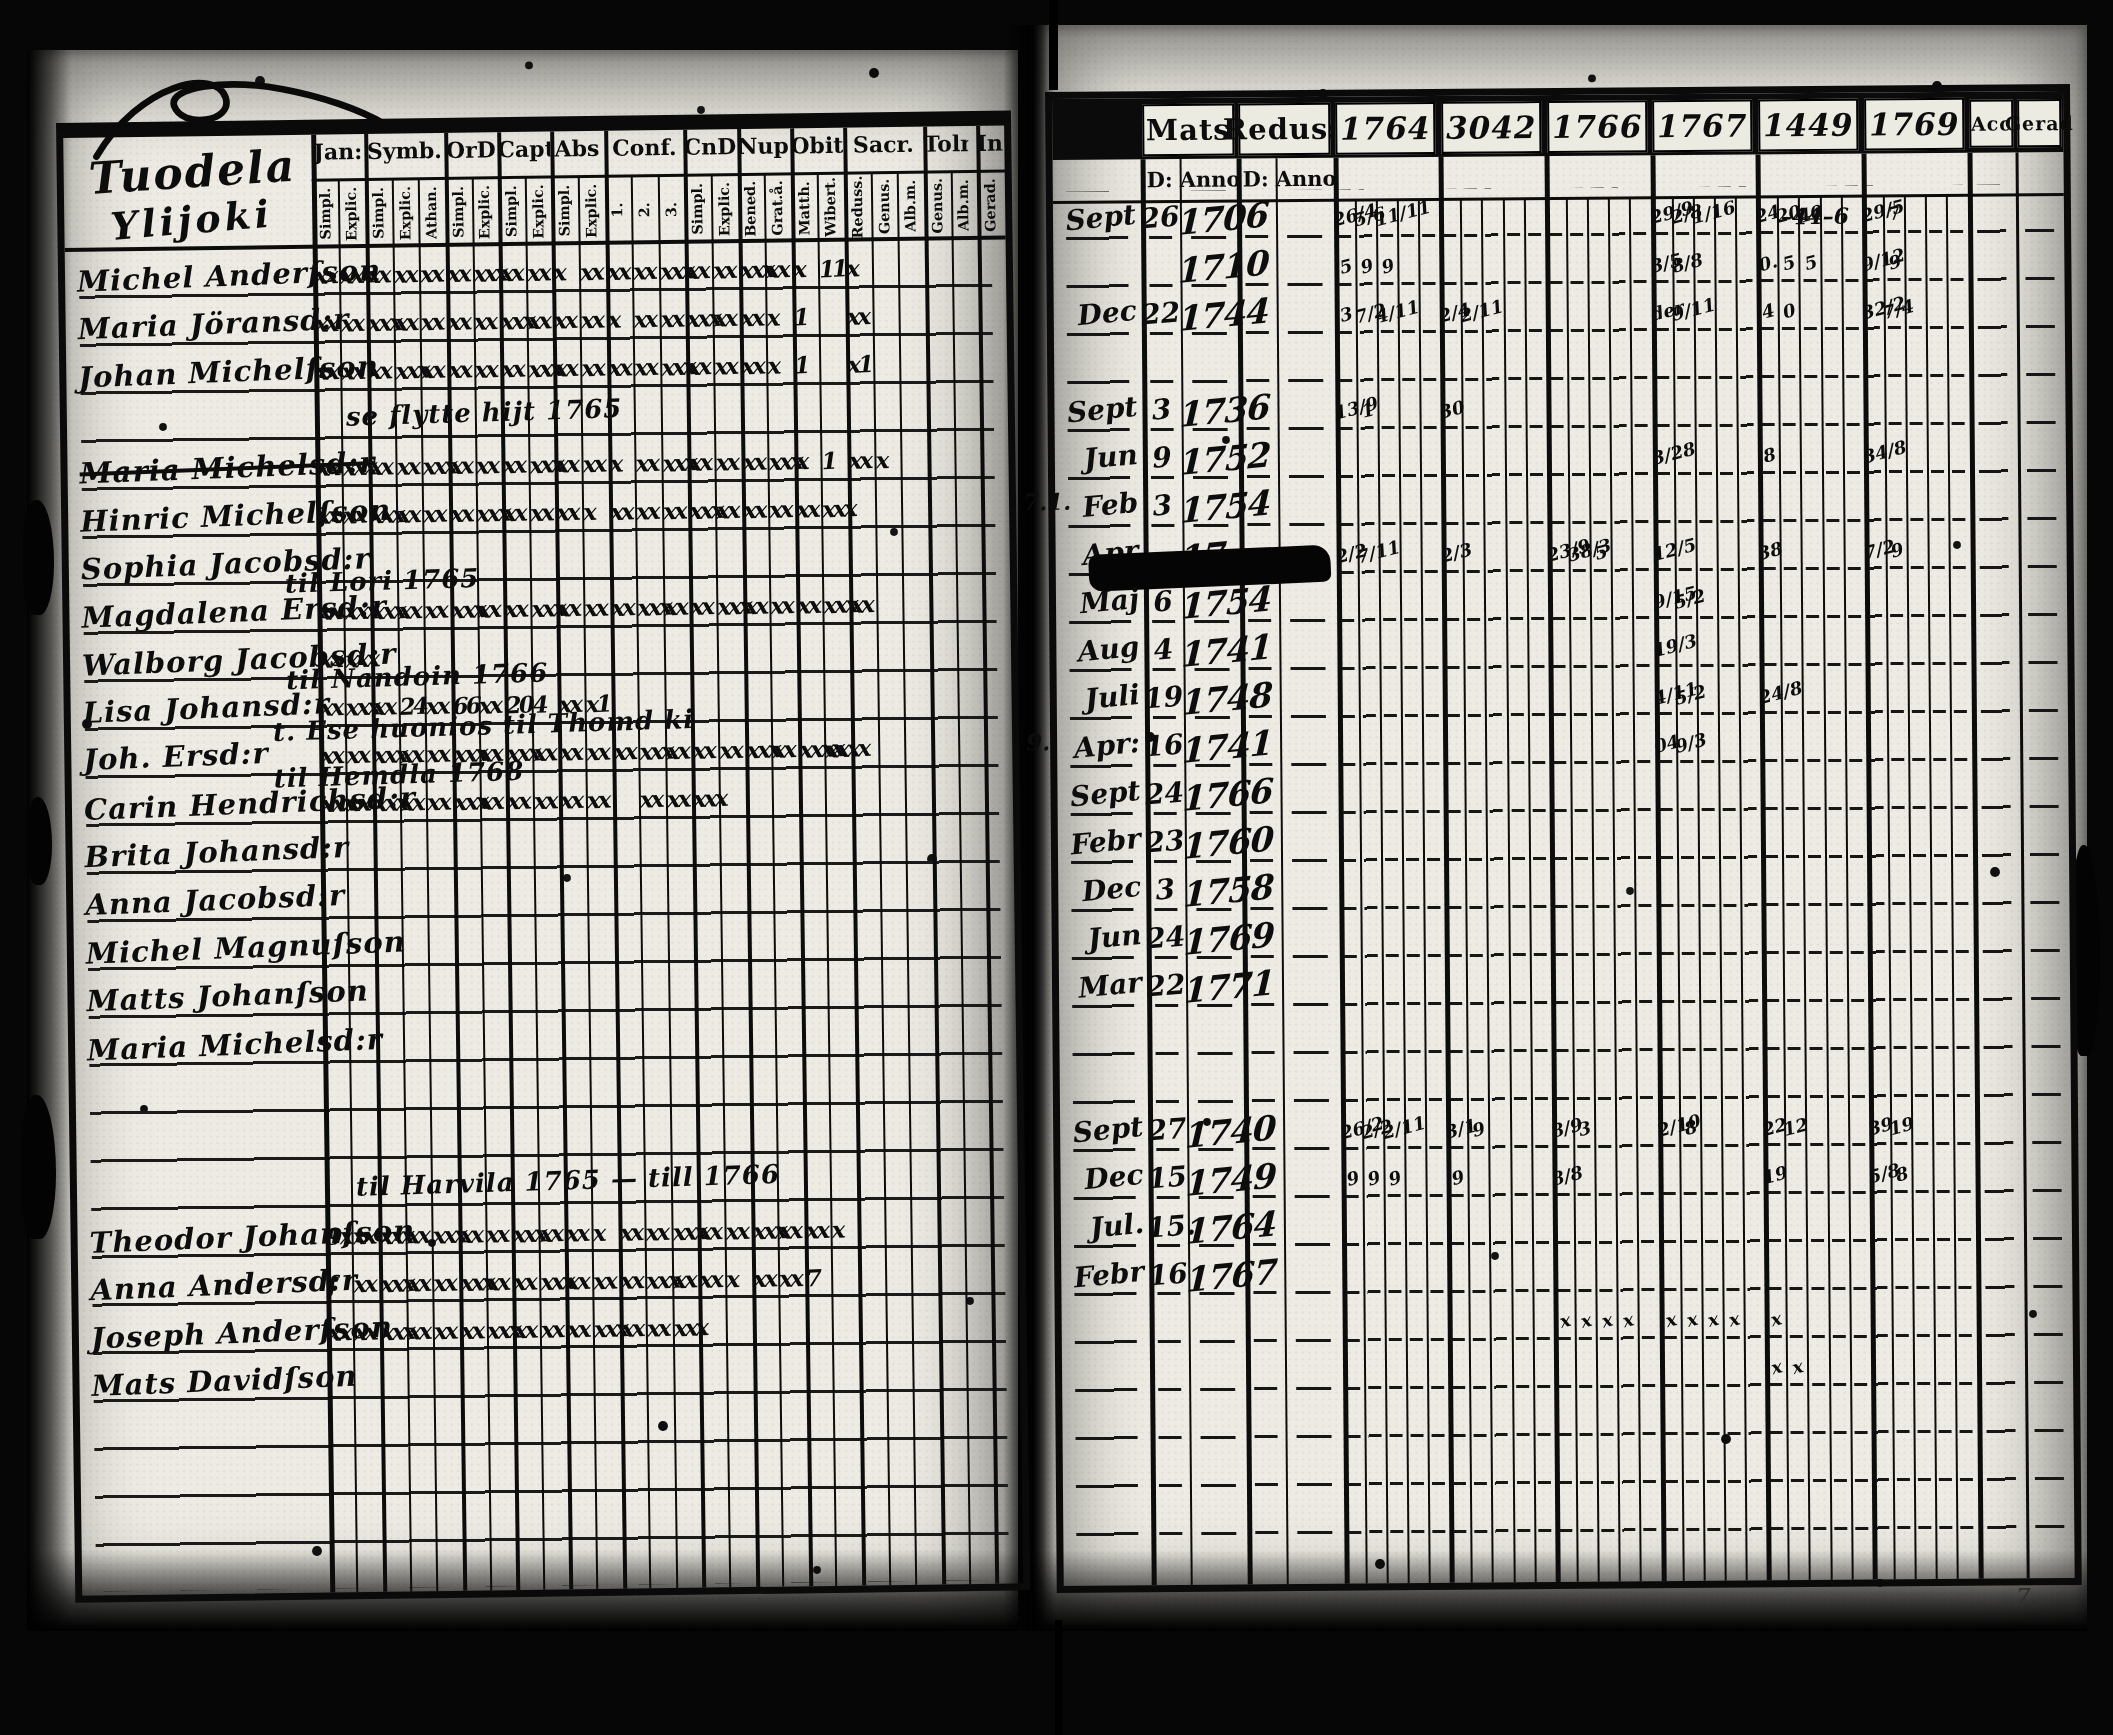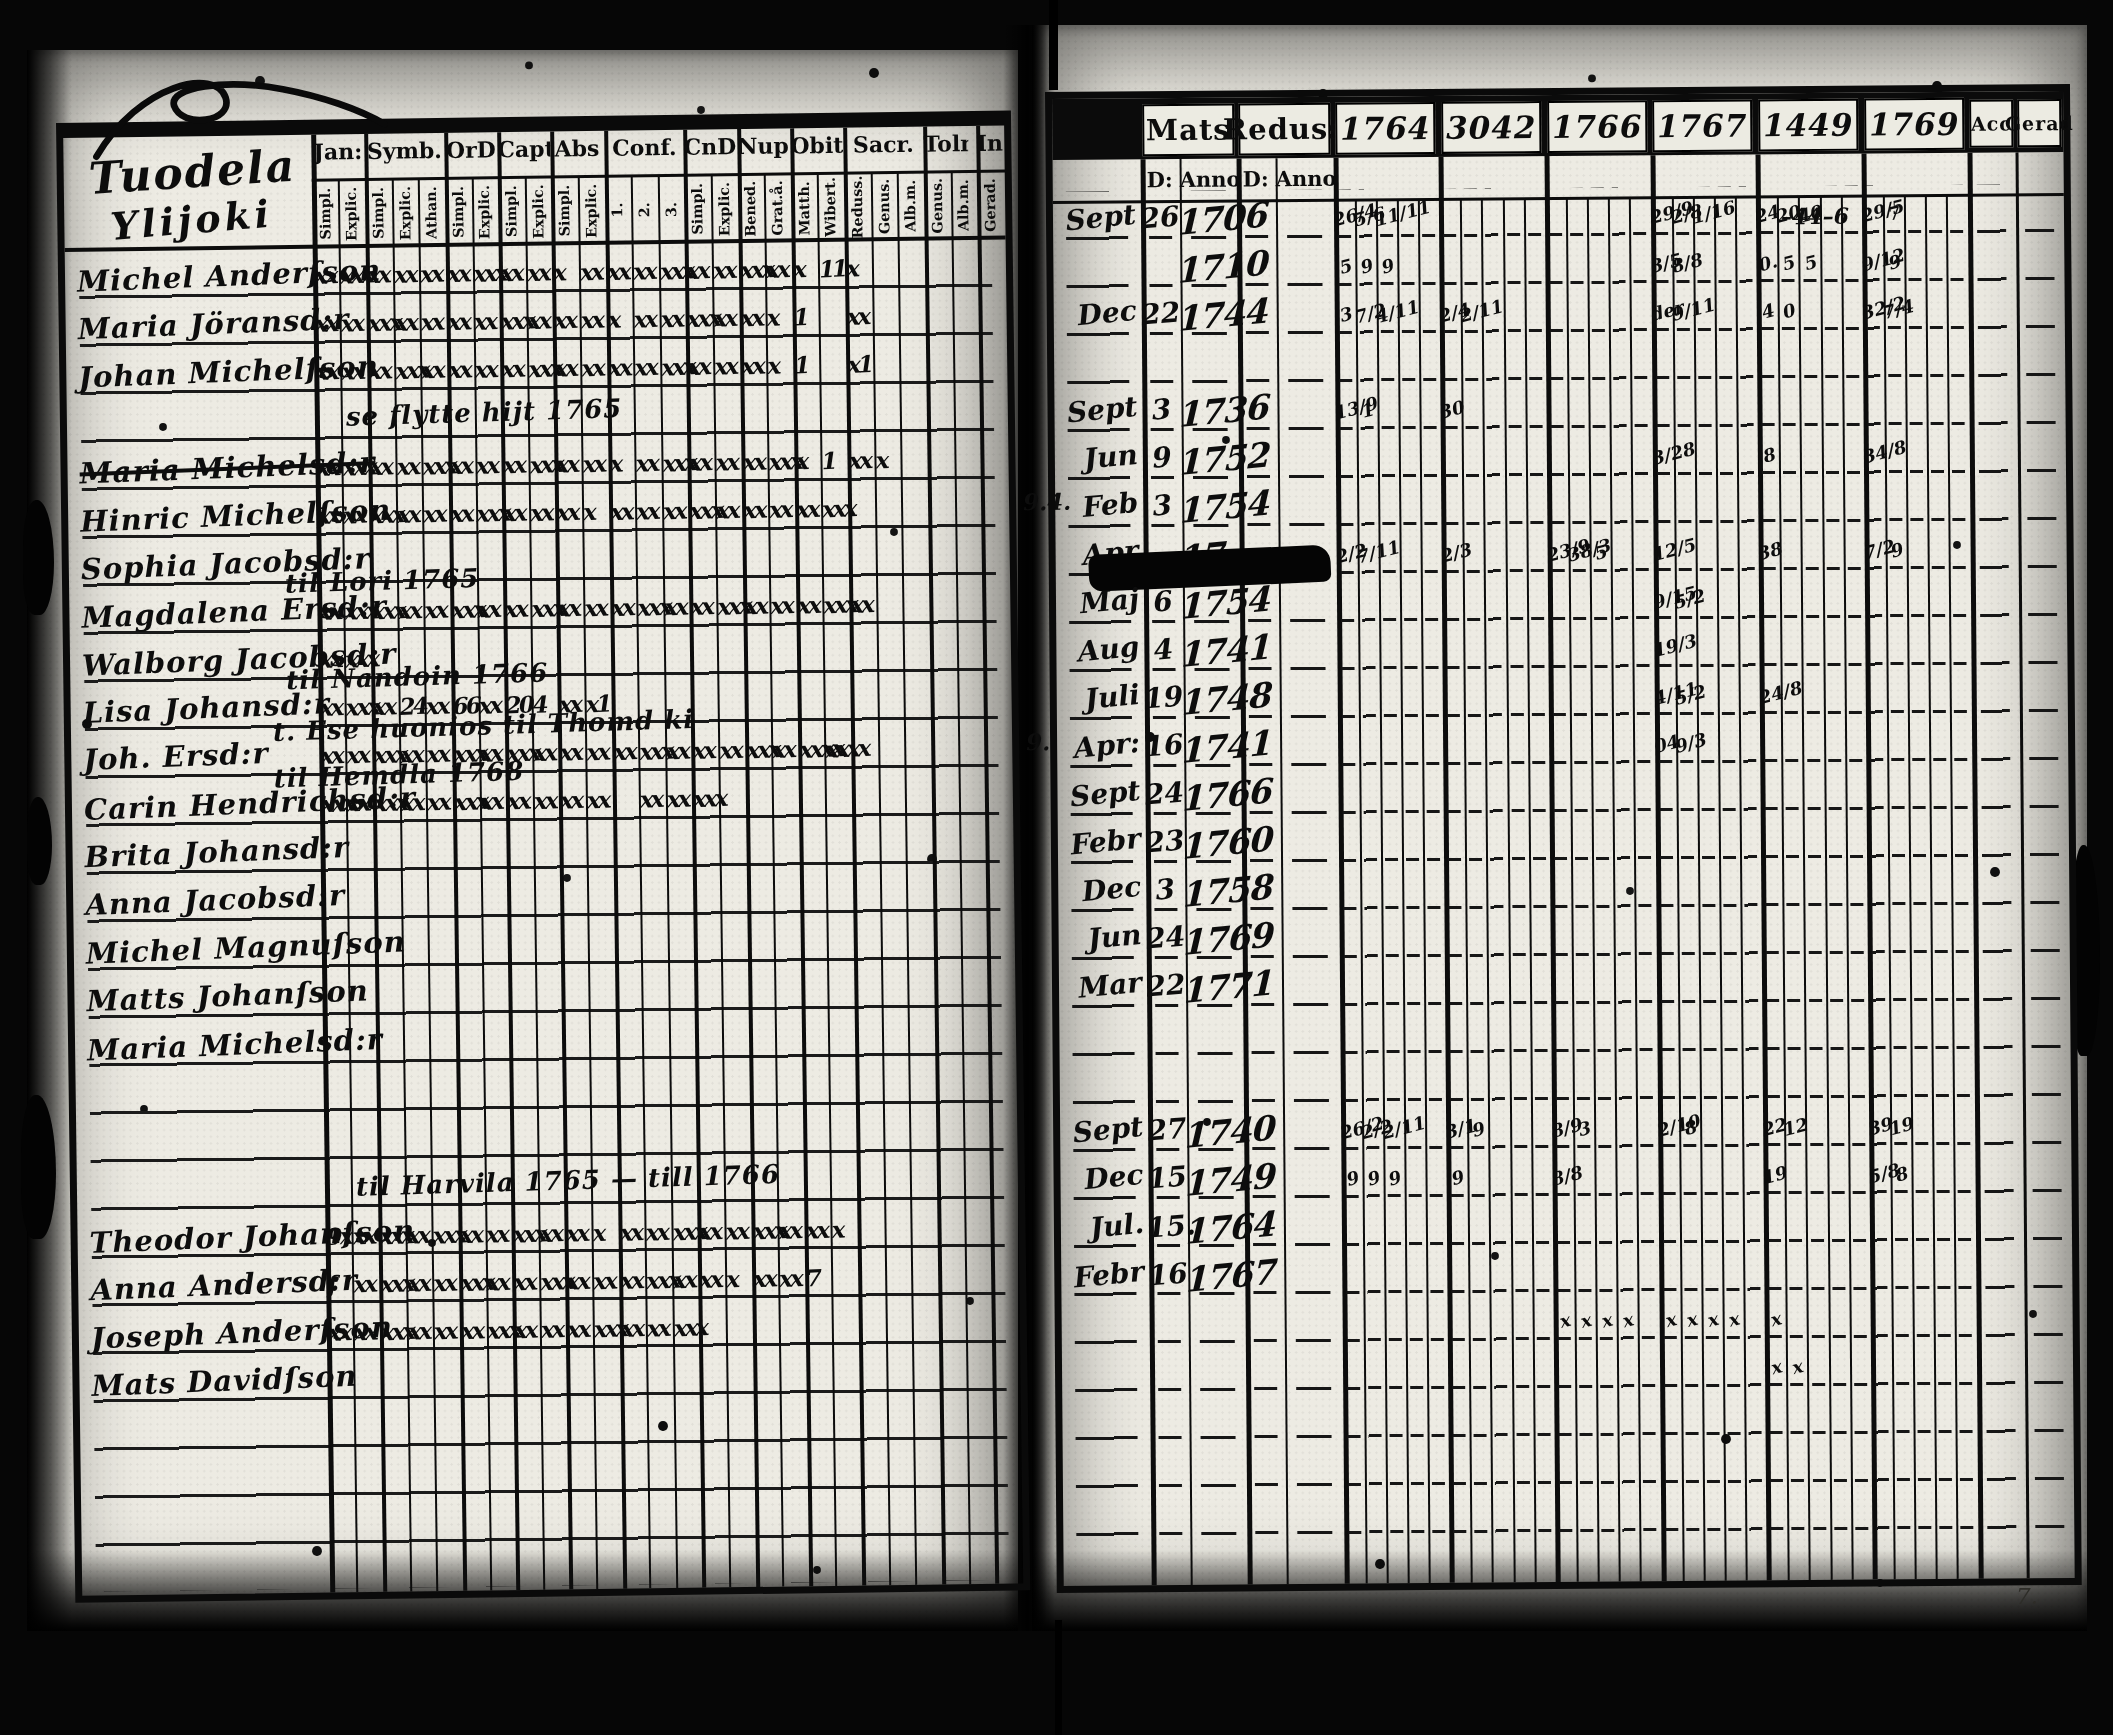--- a/index.html
+++ b/index.html
@@ -232,21 +232,21 @@
       <div class="mk" style="left: 595px; top: 319px;">xxx</div>
       <div class="mk" style="left: 621px; top: 319px;">xx</div>
       <div class="mk" style="left: 648px; top: 319px;">xx</div>
       <div class="mk" style="left: 675px; top: 319px;">xx</div>
       <div class="mk" style="left: 701px; top: 319px;">xxx</div>
       <div class="mk" style="left: 728px; top: 319px;">x</div>
       <div class="mk" style="left: 754px; top: 319px;">1</div>
       <div class="mk" style="left: 781px; top: 319px;">xx</div>
       <div class="mk" style="left: 808px; top: 319px;">x</div>
       <div class="name hw" style="left: 11.5px; top: 363px;">Hinric Michelſson</div>
-      <div class="margin-note hw" style="left: 955px; top: 363px;">9.4.</div>
+      <div class="margin-note hw" style="left: 955px; top: 363px;">7.1.</div>
       <div class="mk" style="left: 249px; top: 367px;">xx</div>
       <div class="mk" style="left: 275px; top: 367px;">xx</div>
       <div class="mk" style="left: 302px; top: 367px;">xxx</div>
       <div class="mk" style="left: 329px; top: 367px;">xx</div>
       <div class="mk" style="left: 355px; top: 367px;">xx</div>
       <div class="mk" style="left: 382px; top: 367px;">xx</div>
       <div class="mk" style="left: 408px; top: 367px;">xxx</div>
       <div class="mk" style="left: 435px; top: 367px;">xx</div>
       <div class="mk" style="left: 462px; top: 367px;">xx</div>
       <div class="mk" style="left: 488px; top: 367px;">xx</div>

